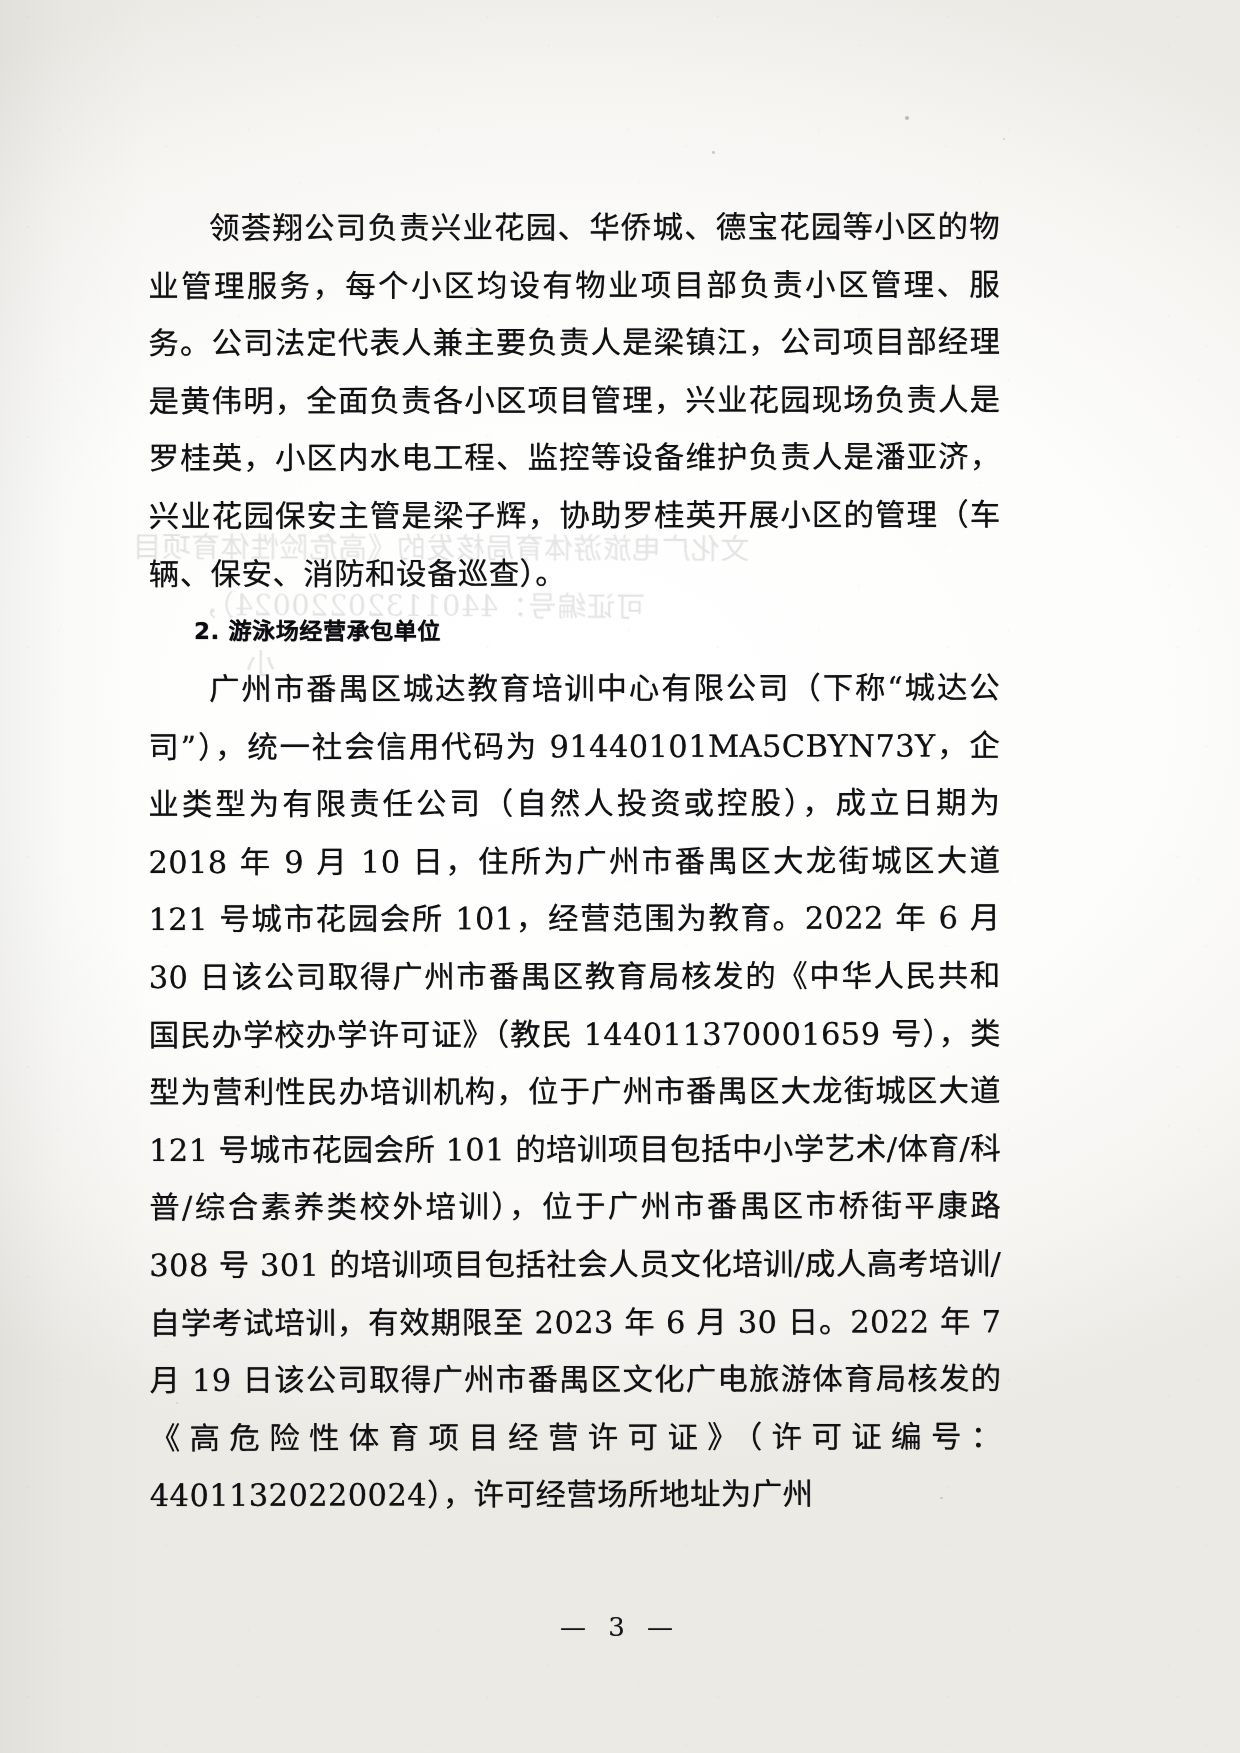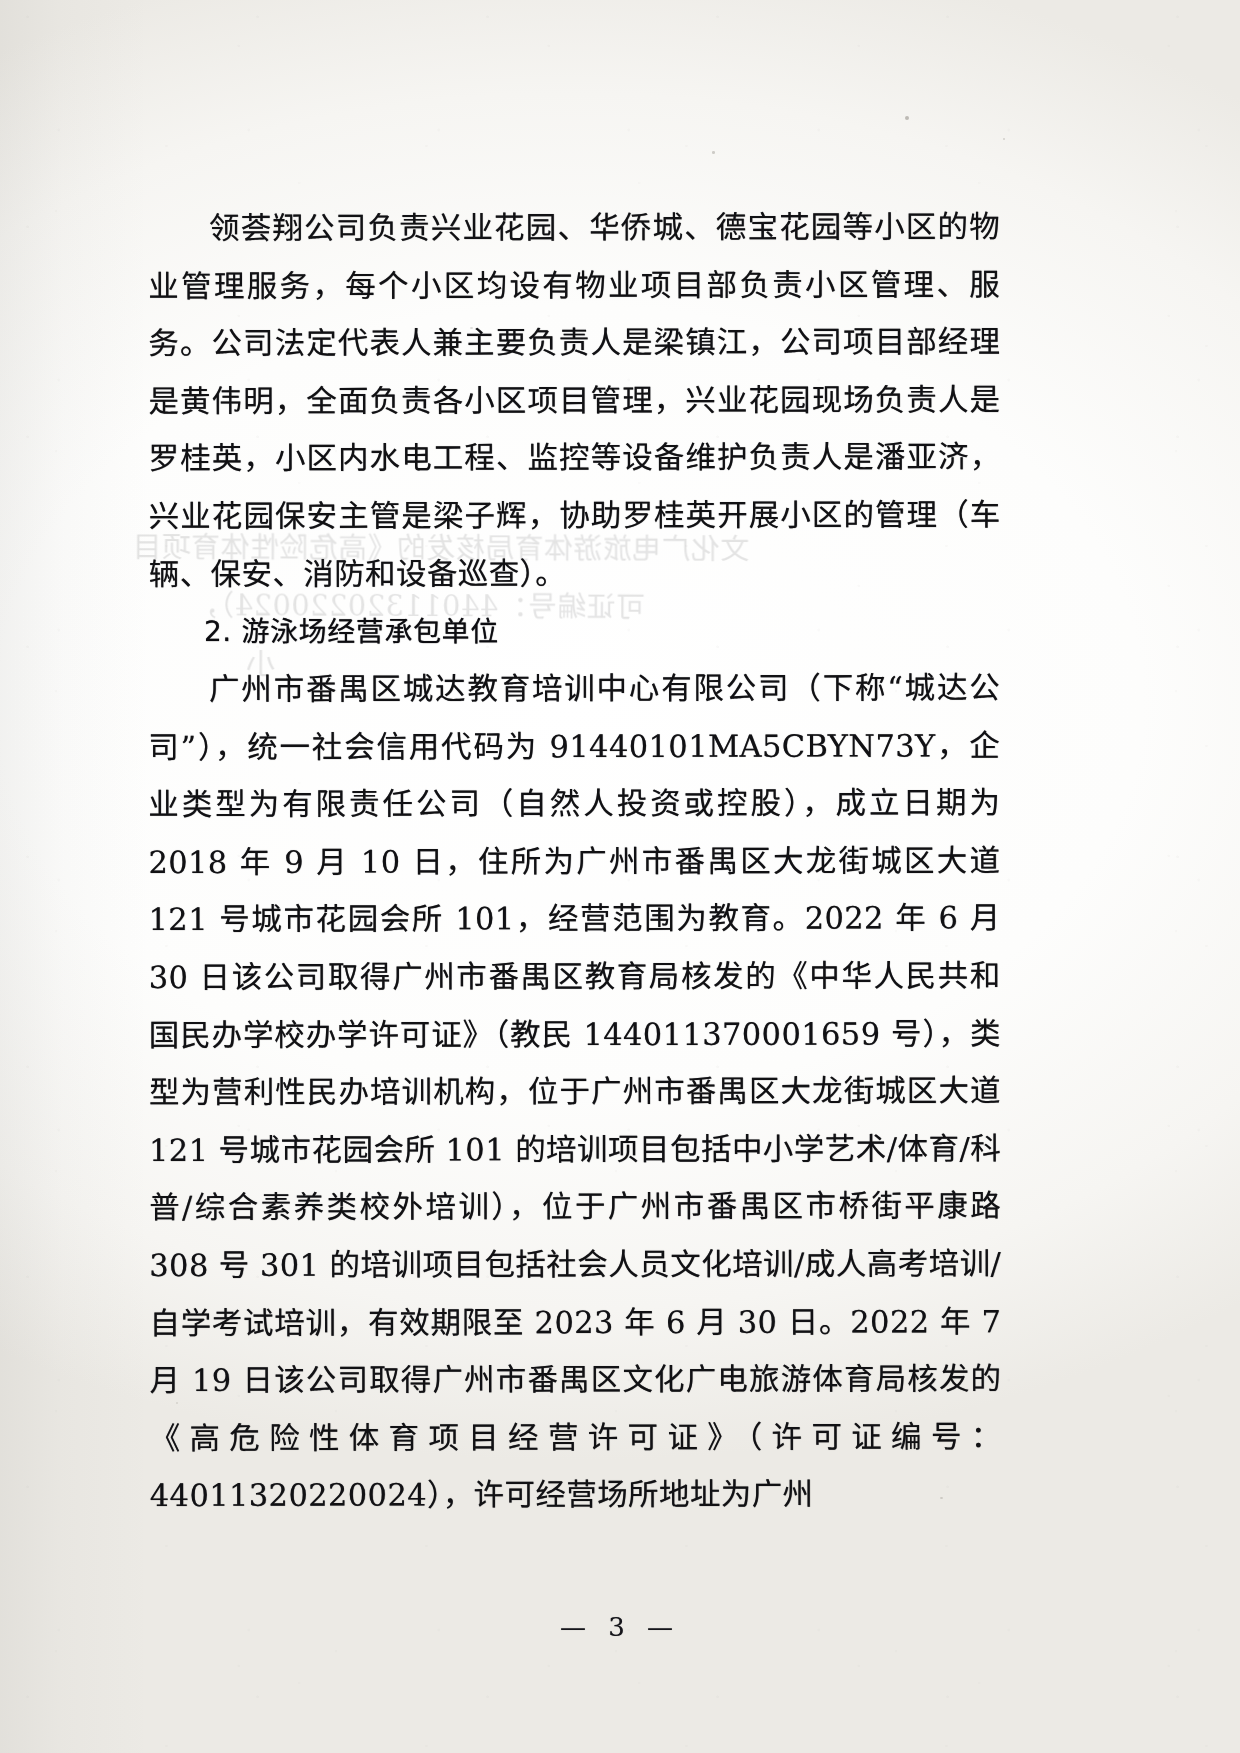--- a/index.html
+++ b/index.html
@@ -68,23 +68,23 @@
     text-justify: inter-ideograph;
     letter-spacing: .4px;
     margin: 0;
     
     text-shadow: 0 0 .7px rgba(20,20,24,.50), .35px .25px .6px rgba(20,20,24,.22);
   }
   .para.indent { text-indent: 2em; }
 
   .heading {
     color: #0c0c10;
-    font-size: 28px;
+    font-size: 23px;
     line-height: 57.6px;
-    font-weight: normal;
+    font-weight: bold;
     letter-spacing: .6px;
     margin: 0;
     text-indent: 2em;
     font-family: "DejaVu Sans", "Liberation Sans", sans-serif;
     text-shadow: 0 0 .8px rgba(12,12,16,.60), .4px .3px .7px rgba(12,12,16,.30);
   }
 
   
   .skew-a { transform: rotate(-0.12deg); transform-origin: left top; }
   .skew-b { transform: rotate(0.06deg);  transform-origin: left top; }

